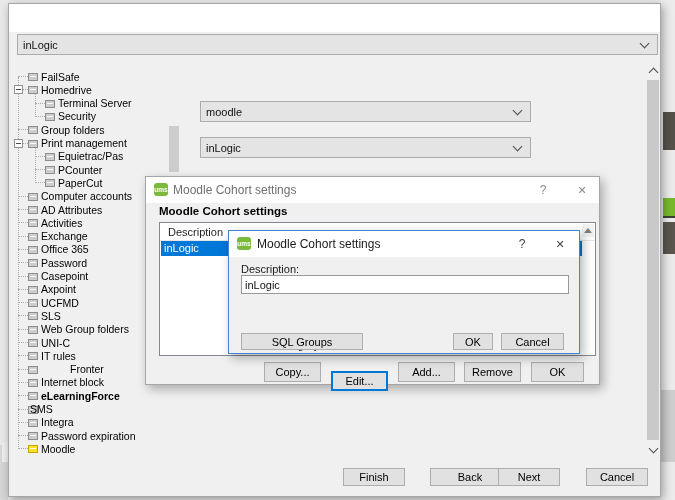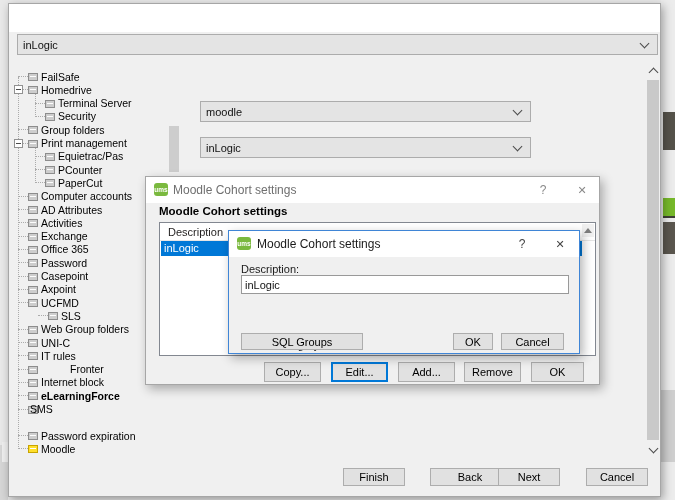--- a/index.html
+++ b/index.html
@@ -173,21 +173,21 @@
     <div class="trow" style="top: 218.8px;">
       <span class="dot-h" style="left: 18px; width: 10px; top: 6px;"></span>
       <span class="ticon" style="left: 28px; top: 3px;"></span>
       <span class="tlabel" style="left: 41px;">Axpoint</span>
     </div>
     <div class="trow" style="top: 232.1px;">
       <span class="dot-h" style="left: 18px; width: 10px; top: 6px;"></span>
       <span class="ticon" style="left: 28px; top: 3px;"></span>
       <span class="tlabel" style="left: 41px;">UCFMD</span>
     </div>
-    <div class="trow" style="top: 245.4px; margin-left: 20px;">
+    <div class="trow" style="top: 245.4px;">
       <span class="dot-h" style="left: 18px; width: 10px; top: 6px;"></span>
       <span class="ticon" style="left: 28px; top: 3px;"></span>
       <span class="tlabel" style="left: 41px;">SLS</span>
     </div>
     <div class="trow" style="top: 258.7px;">
       <span class="dot-h" style="left: 18px; width: 10px; top: 6px;"></span>
       <span class="ticon" style="left: 28px; top: 3px;"></span>
       <span class="tlabel" style="left: 41px;">Web Group folders</span>
     </div>
     <div class="trow" style="top: 272px;">
@@ -212,20 +212,25 @@
     </div>
     <div class="trow" style="top: 325.2px; font-weight: bold;">
       <span class="dot-h" style="left: 18px; width: 10px; top: 6px;"></span>
       <span class="ticon" style="left: 28px; top: 3px;"></span>
       <span class="tlabel" style="left: 41px;">eLearningForce</span>
     </div>
     <div class="trow" style="top: 338.5px;">
       <span class="dot-h" style="left: 18px; width: 10px; top: 6px;"></span>
       <span class="ticon" style="left: 28px; top: 3px;"></span>
       <span class="tlabel" style="left: 30px;">SMS</span>
+    </div>
+    <div class="trow" style="top: 351.8px;">
+      <span class="dot-h" style="left: 18px; width: 10px; top: 6px;"></span>
+      <span class="ticon" style="left: 28px; top: 3px;"></span>
+      <span class="tlabel" style="left: 41px;">Integra</span>
     </div>
     <div class="trow" style="top: 365.1px;">
       <span class="dot-h" style="left: 18px; width: 10px; top: 6px;"></span>
       <span class="ticon" style="left: 28px; top: 3px;"></span>
       <span class="tlabel" style="left: 41px;">Password expiration</span>
     </div>
     <div class="trow" style="top: 378.4px;">
       <span class="dot-h" style="left: 18px; width: 10px; top: 6px;"></span>
       <span class="ticon yellow" style="left: 28px; top: 3px;"></span>
       <span class="tlabel" style="left: 41px;">Moodle</span>
@@ -279,21 +284,21 @@
 
   <div class="listview" style="left:13px;top:45px;width:437px;height:134px;">
     <div class="lv-header">Description</div>
     <div class="lv-row selected" style="top:18px;">inLogic</div>
     <div class="lv-up" style="right:1px;top:1px;">
         <span class="tri-up"></span>
       </div>
   </div>
 
   <div class="btn" style="left:118px;top:185px;width:57px;height:20px;">Copy...</div>
-  <div class="btn focus" style="left:185px;top:185px;width:57px;height:20px;">Edit...</div>
+  <div class="btn focus" style="left:185px;top:194px;width:57px;height:20px;">Edit...</div>
   <div class="btn" style="left:252px;top:185px;width:57px;height:20px;">Add...</div>
   <div class="btn" style="left:318px;top:185px;width:57px;height:20px;">Remove</div>
   <div class="btn" style="left:385px;top:185px;width:53px;height:20px;">OK</div>
 </div>
 
 <div class="win shadow" style="left:228px;top:230px;width:352px;height:124px;z-index:3;border-color:#3f85d6;">
   <div class="titlebar" style="height:26px;"></div>
   <div class="appicon" style="left:8px;top:6px;">ums</div>
   <div class="cap-title" style="left:28px;top:6px;color:#1a1a1a;">Moodle Cohort settings</div>
   <div class="cap-btn" style="left:282px;top:4px;color:#444;">?</div>

